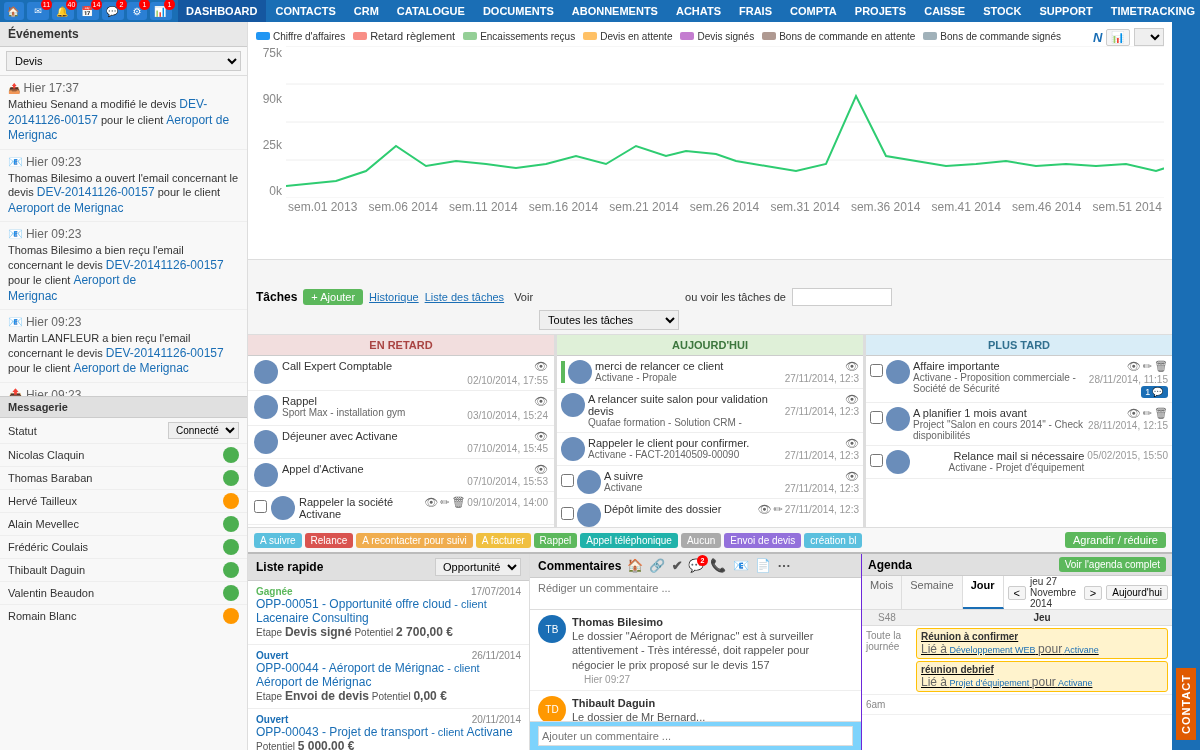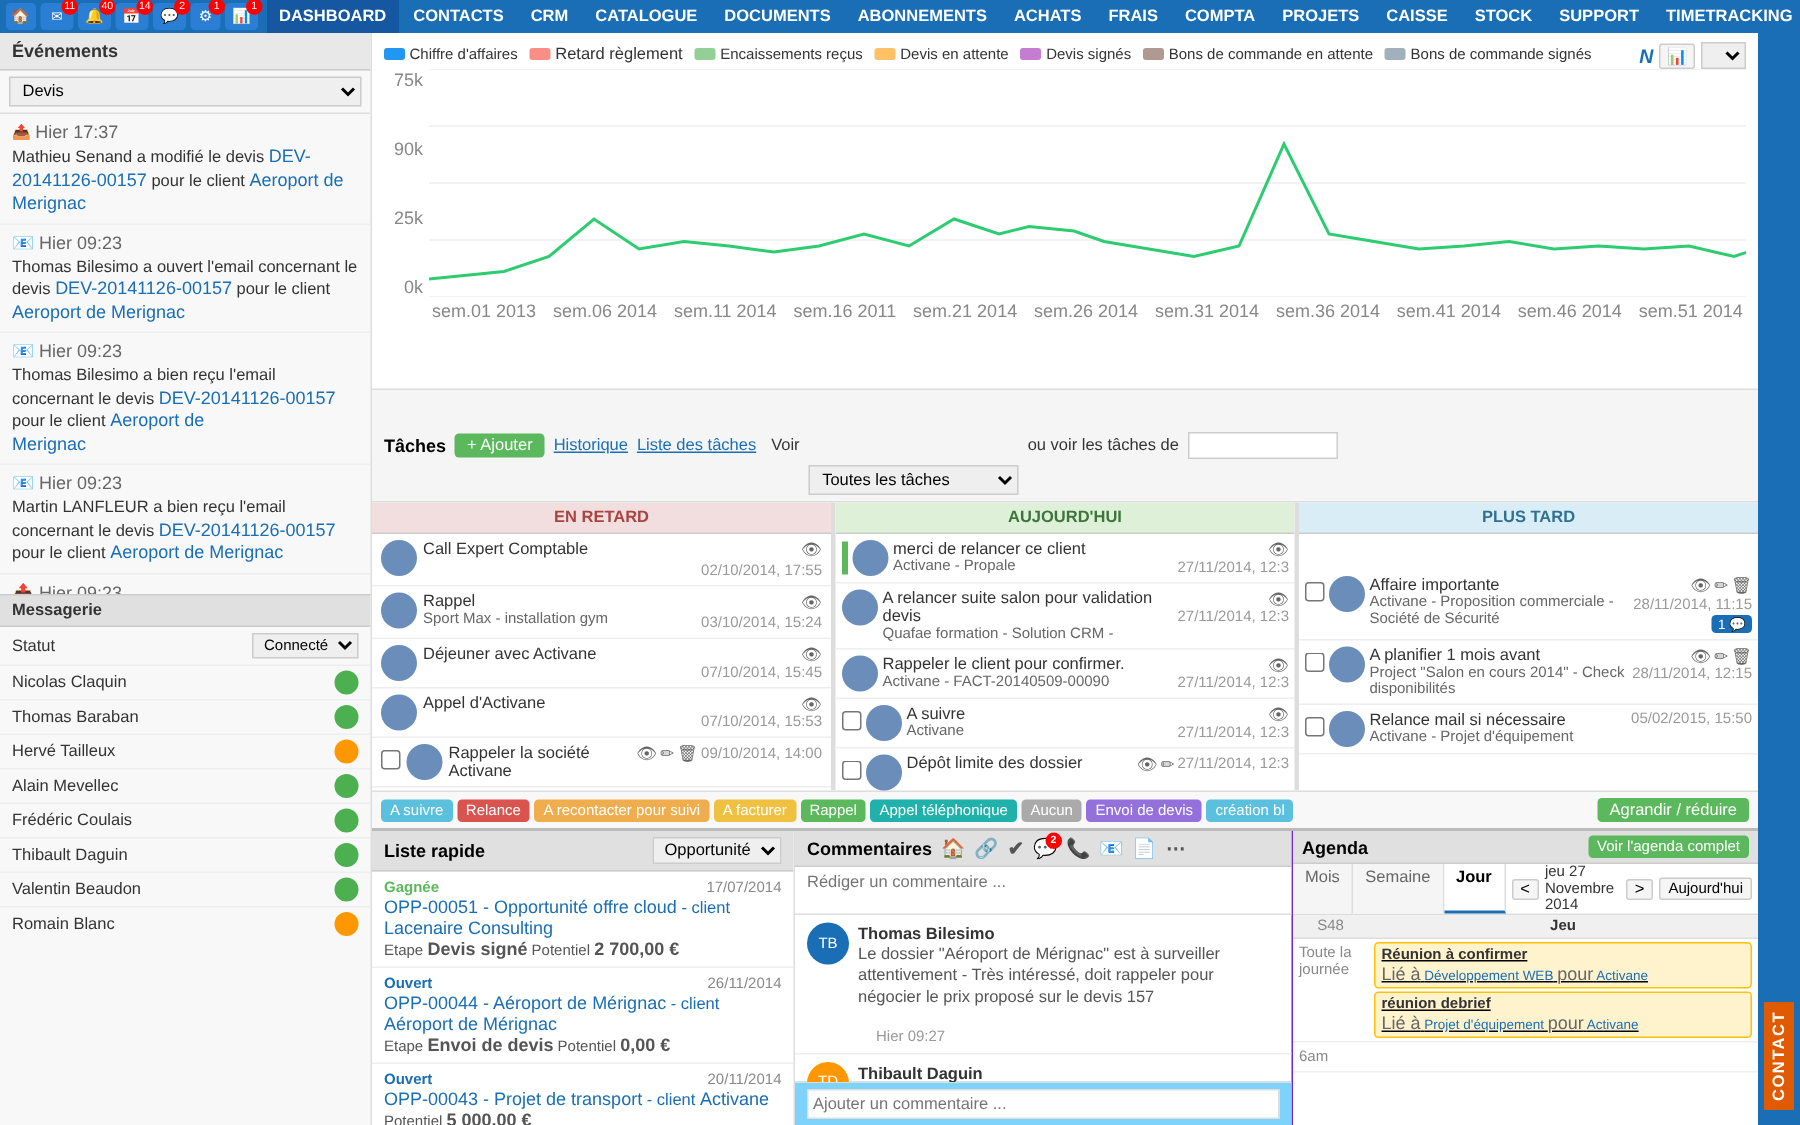--- a/index.html
+++ b/index.html
@@ -223,21 +223,21 @@
             <line x1="0" y1="114" x2="100%" y2="114" stroke="#eee" stroke-width="1"></line>
             <line x1="0" y1="152" x2="100%" y2="152" stroke="#eee" stroke-width="1"></line>
 
             <polyline points="0,140 50,135 80,125 110,100 140,120 170,115 200,118 230,122 260,118 290,110 320,118 350,100 380,110 400,105 430,108 450,115 480,120 510,125 540,118 570,50 600,110 630,115 660,120 690,118 720,115 750,120 780,118 810,120 840,118 870,125 900,115" fill="none" stroke="#2ecc71" stroke-width="2"></polyline>
           </svg>
 
           <div style="display:flex; justify-content:space-between; font-size:9px; color:#888; margin-top:2px; padding:0 2px;">
             <span>sem.01 2013</span>
             <span>sem.06 2014</span>
             <span>sem.11 2014</span>
-            <span>sem.16 2011</span>
+            <span>sem.16 2014</span>
             <span>sem.21 2014</span>
             <span>sem.26 2014</span>
             <span>sem.31 2014</span>
             <span>sem.36 2014</span>
             <span>sem.41 2014</span>
             <span>sem.46 2014</span>
             <span>sem.51 2014</span>
           </div>
         </div>
       </div>
@@ -391,21 +391,21 @@
                 <span style="color:#666; cursor:pointer; font-size:11px;">✏</span>
                 <span style="font-size:10px; color:#999; white-space:nowrap;">27/11/2014, 12:3</span>
               </div>
             </div>
 
           </div>
         </div>
 
         <div style="flex:1; display:flex; flex-direction:column; overflow:hidden;">
           <div style="background:#d9edf7; padding:4px 8px; font-weight:bold; font-size:11px; text-align:center; border-bottom:1px solid #ccc; color:#31708f;">PLUS TARD</div>
-          <div style="overflow-y:auto; flex:1;margin-top:24px;">
+          <div style="overflow-y:auto; flex:1;">
 
             <div style="display:flex; align-items:flex-start; padding:4px 4px; border-bottom:1px solid #eee; gap:3px; cursor:pointer;">
               <input type="checkbox" style="margin-top: 4px; flex-shrink: 0;">
               <div style="width:24px; height:24px; border-radius:50%; background:#6a8dba; flex-shrink:0;"></div>
               <div style="flex:1; min-width:0;">
                 <div style="font-size:11px; color:#333; font-weight:500;">Affaire importante</div>
                 <div style="font-size:10px; color:#666;">Activane - Proposition commerciale - Société de Sécurité</div>
               </div>
               <div style="display:flex; flex-direction:column; align-items:flex-end; gap:1px;">
                 <div style="display:flex; gap:2px;">
@@ -431,21 +431,21 @@
                   <span style="color:#666; cursor:pointer; font-size:11px;">✏</span>
                   <span style="color:#666; cursor:pointer; font-size:11px;">🗑</span>
                 </div>
                 <span style="font-size:10px; color:#999; white-space:nowrap;">28/11/2014, 12:15</span>
               </div>
             </div>
 
             <div style="display:flex; align-items:flex-start; padding:4px 4px; border-bottom:1px solid #eee; gap:3px; cursor:pointer;">
               <input type="checkbox" style="margin-top: 4px; flex-shrink: 0;">
               <div style="width:24px; height:24px; border-radius:50%; background:#6a8dba; flex-shrink:0;"></div>
-              <div style="flex:1; min-width:0;">
+              <div style="flex:1; min-width:0;text-align:right;">
                 <div style="font-size:11px; color:#333; font-weight:500;">Relance mail si nécessaire</div>
                 <div style="font-size:10px; color:#666;">Activane - Projet d'équipement</div>
               </div>
               <div style="display:flex; flex-direction:column; align-items:flex-end;">
                 <span style="font-size:10px; color:#999; white-space:nowrap;">05/02/2015, 15:50</span>
               </div>
             </div>
 
           </div>
         </div>
@@ -528,21 +528,21 @@
           <span style="color:#555; cursor:pointer; font-size:13px;">⋯</span>
         </div>
         <textarea style="width: 100%; border-top: none; border-right: none; border-left: none; border-image: initial; border-bottom: 1px solid rgb(221, 221, 221); padding: 4px 8px; font-size: 11px; resize: none; color: rgb(153, 153, 153); height: 32px; flex-shrink: 0; outline: none;" placeholder="Rédiger un commentaire ..."></textarea>
         <div style="flex:1; overflow-y:auto;">
 
           <div style="display:flex; gap:6px; padding:5px 8px; border-bottom:1px solid #eee;">
             <div style="width:28px; height:28px; border-radius:50%; background:#1a6eb5; color:white; font-size:10px; display:flex; align-items:center; justify-content:center; flex-shrink:0;">TB</div>
             <div style="flex:1;">
               <span style="font-weight:bold; font-size:11px; color:#333;">Thomas Bilesimo</span>
               <div style="font-size:11px; color:#555; line-height:1.3;">Le dossier "Aéroport de Mérignac" est à surveiller attentivement - Très intéressé, doit rappeler pour négocier le prix proposé sur le devis 157</div>
-              <div style="font-size:10px; color:#999; margin-top:14px;padding-left:12px;">Hier 09:27</div>
+              <div style="font-size:10px; color:#999; margin-top:2px;padding-left:12px;">Hier 09:27</div>
             </div>
           </div>
 
           <div style="display:flex; gap:6px; padding:5px 8px; border-bottom:1px solid #eee;">
             <div style="width:28px; height:28px; border-radius:50%; background:#ff9800; color:white; font-size:10px; display:flex; align-items:center; justify-content:center; flex-shrink:0;">TD</div>
             <div style="flex:1;">
               <span style="font-weight:bold; font-size:11px; color:#333;">Thibault Daguin</span>
               <div style="font-size:11px; color:#555; line-height:1.3;">Le dossier de Mr Bernard...</div>
             </div>
           </div>

